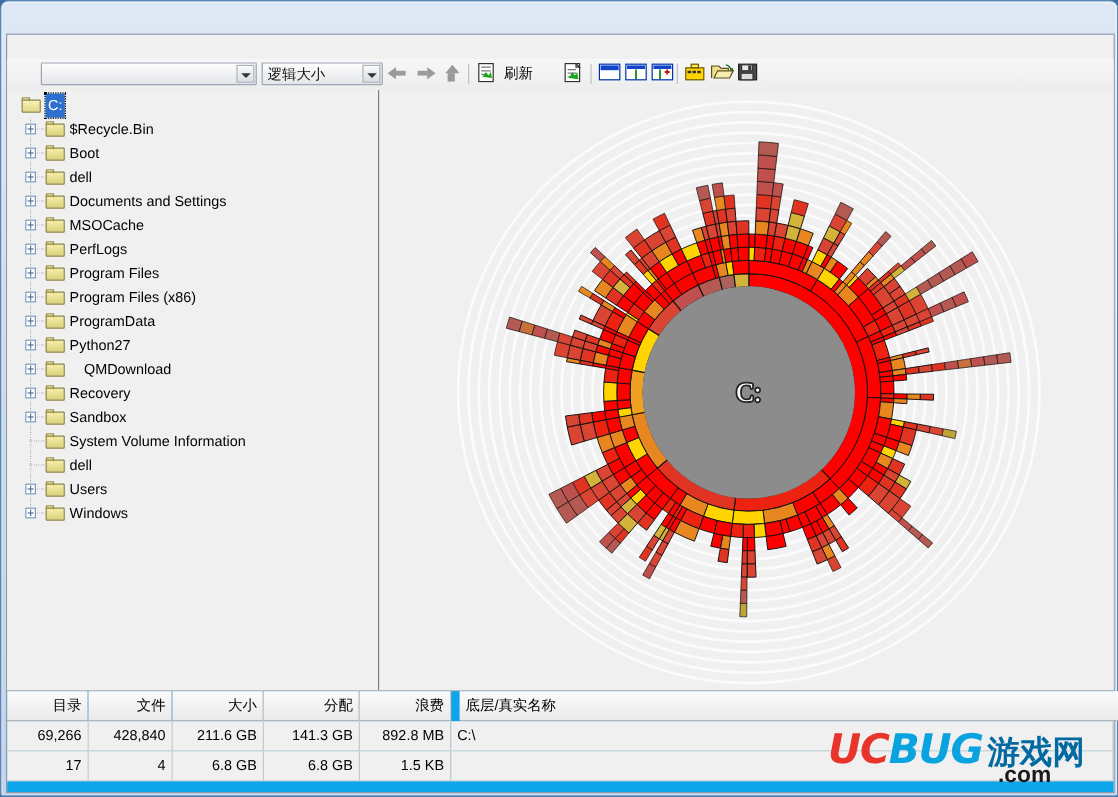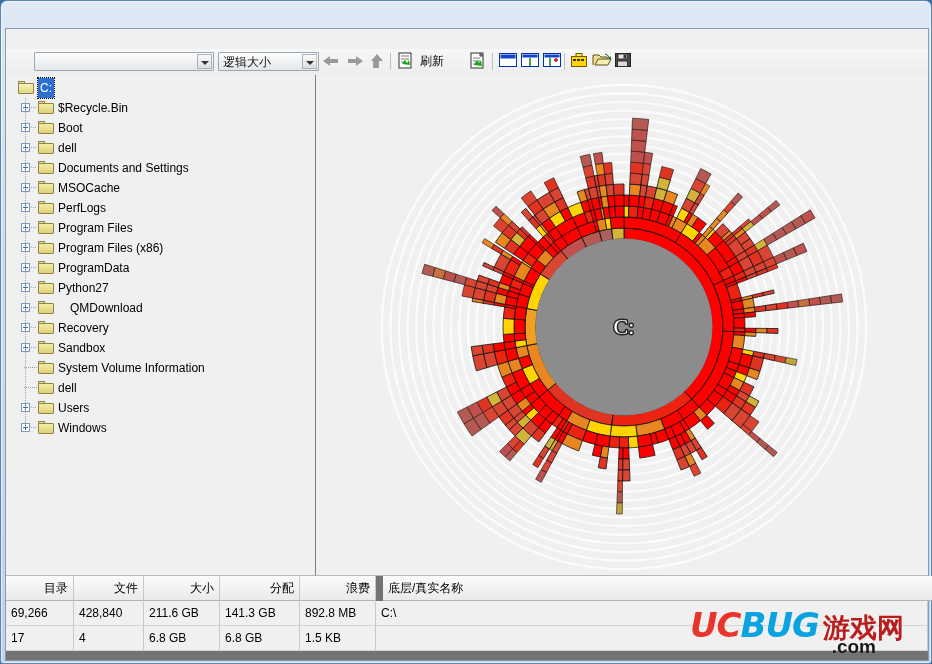--- a/index.html
+++ b/index.html
@@ -104,28 +104,28 @@
         border-radius:1px 1px 0 0;}
   .folder-open .body{background:linear-gradient(to bottom,#f7f2b8,#e3d888);}
   .tlabel{position:absolute;top:0;height:20px;line-height:20px;}
   .tlabel.sel{background:#2f6fd0;color:#fff;outline:1px dotted #000;padding:0 2px;}
   .dotline{position:absolute;width:1px;background-image:linear-gradient(to bottom,#9aa6b2 50%,transparent 50%);
         background-size:1px 2px;}
   .dotstub{position:absolute;height:1px;background-image:linear-gradient(to right,#9aa6b2 50%,transparent 50%);
         background-size:2px 1px;}
 
   
-  #grid{position:absolute;left:0;bottom:0;width:100%;height:84px;background:#737373;
+  #grid{position:absolute;left:0;bottom:0;width:100%;height:84px;background:#0ea5e9;
         border-top:1px solid #b8b8b8;}
   .gcell{position:absolute;box-sizing:border-box;border-right:1px solid #c8c8c8;
         border-bottom:1px solid #d4d4d4;font-size:12px;height:25px;line-height:24px;
         padding:0 5px;overflow:hidden;white-space:nowrap;}
   .ghead{background:linear-gradient(to bottom,#fbfbfb,#eaeaea);color:#000;text-align:right;
         border-bottom:1px solid #b4b4b4;}
-  .gval{background:#f0f0f0;color:#000;}
+  .gval{background:#f0f0f0;text-align:right;color:#000;}
   .gval.left{text-align:left;}
   .ghead.left{text-align:left;}
 
   
   #watermark{position:absolute;right:6px;bottom:2px;height:52px;width:232px;}
   .wm-uc{font-family:"DejaVu Sans",sans-serif;font-weight:bold;font-size:34px;
         font-style:italic;letter-spacing:-1px;}
   #wm-row1{position:absolute;left:0;top:0;height:38px;line-height:38px;white-space:nowrap;}
   #wm-row2{position:absolute;right:46px;top:30px;height:22px;line-height:22px;
         font-size:19px;font-weight:bold;color:#1a1a1a;}
@@ -869,19 +869,19 @@
         <div class="gcell gval" style="left: 0px; width: 68px; top: 50px;">17</div>
         <div class="gcell gval" style="left: 68px; width: 70px; top: 50px;">4</div>
         <div class="gcell gval" style="left: 138px; width: 76px; top: 50px;">6.8 GB</div>
         <div class="gcell gval" style="left: 214px; width: 80px; top: 50px;">6.8 GB</div>
         <div class="gcell gval" style="left: 294px; width: 76px; top: 50px;">1.5 KB</div>
         <div class="gcell gval left" style="left: 370px; width: 552px; top: 50px;"></div>
       </div>
 
     <div id="watermark">
       <div id="wm-row1">
-        <span class="wm-uc" id="wm-uc" style="color: rgb(232, 52, 42);">UC</span><span class="wm-uc" id="wm-bug" style="color: rgb(10, 163, 224); font-style: italic;">BUG</span><span class="wm-cn" id="wm-cn" style="color: #b91c1c; text-align: right;">游戏网</span>
+        <span class="wm-uc" id="wm-uc" style="color: rgb(232, 52, 42);">UC</span><span class="wm-uc" id="wm-bug" style="color: rgb(10, 163, 224); font-style: italic;">BUG</span><span class="wm-cn" id="wm-cn" style="color: #0369a1; text-align: right;">游戏网</span>
       </div>
       <div id="wm-row2">.com</div>
     </div>
 
   </div>
 </div>
 
 </body></html>

